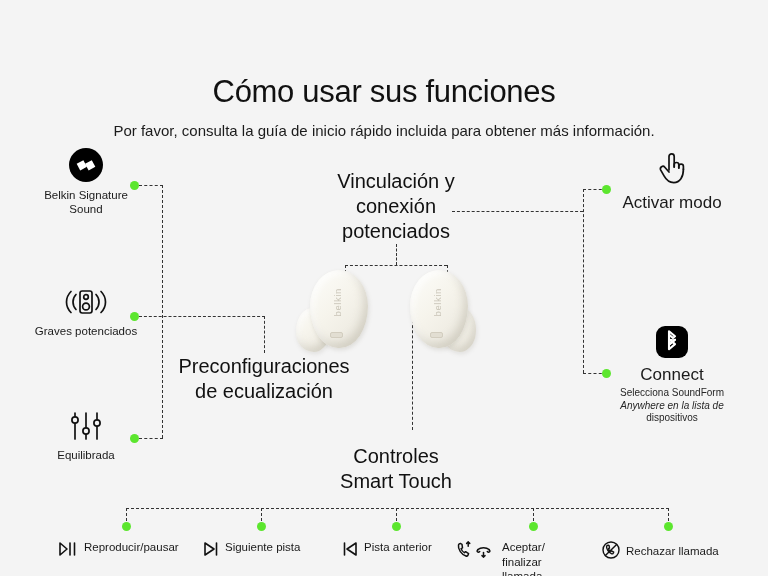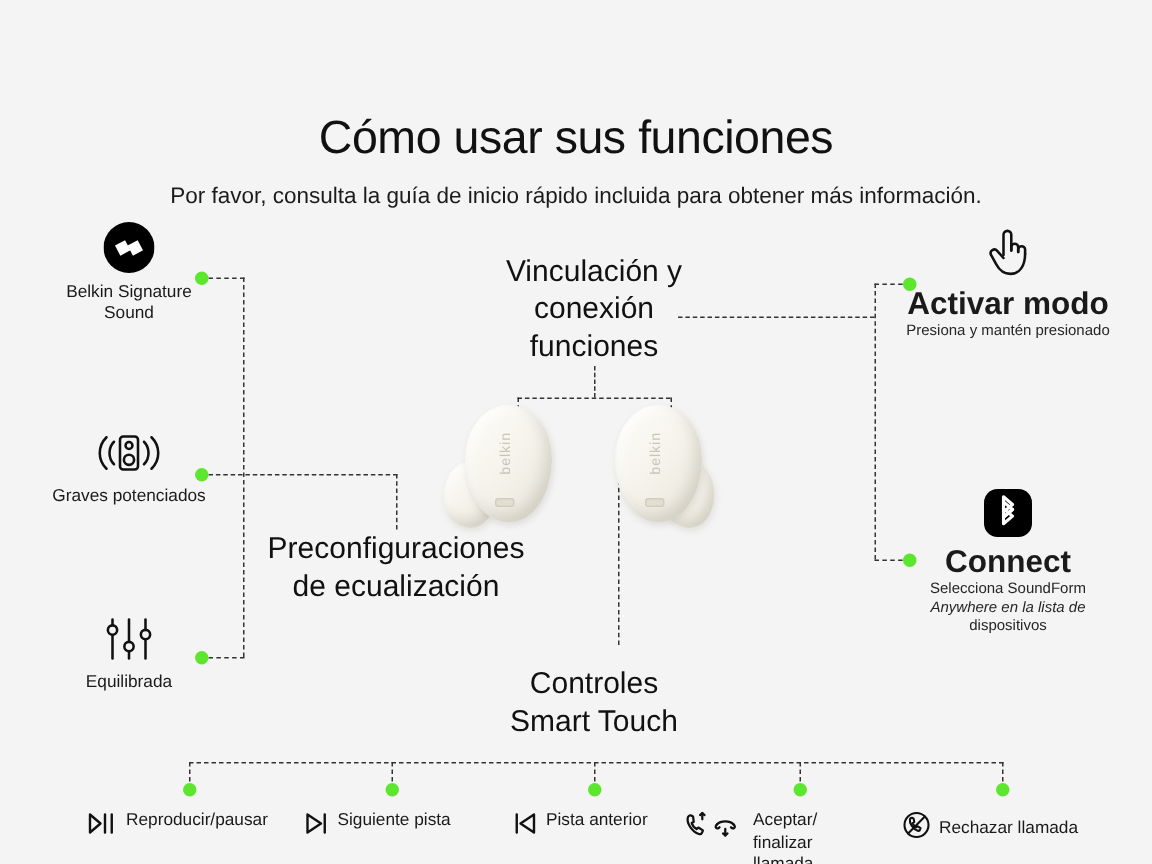--- a/index.html
+++ b/index.html
@@ -25,21 +25,21 @@
     left: 0; top: 74px; width: 768px;
     text-align: center;
     font-size: 15px; font-weight: 400; color: #1b1b1b;
   }
 
   
   .feature { text-align: center; }
   .feature .f-label {
     font-size: 11.5px; line-height: 14px; color: #1a1a1a;
   }
-  .feature .f-label.bold { font-size: 21px; font-weight: 700; line-height: 21px; }
+  .feature .f-label.bold { font-size: 17px; font-weight: 400; line-height: 21px; }
   .feature .f-sub { font-size: 10px; line-height: 12.5px; color: #262626; margin-top: 2px; }
   .icon-wrap { display: flex; justify-content: center; align-items: flex-end; height: 38px; margin-bottom: 6px; }
 
   
   .center-head {
     text-align: center; font-size: 20px; line-height: 25px;
     font-weight: 400; color: #111;
   }
 
   
@@ -190,21 +190,21 @@
         <circle cx="20" cy="21" r="3.1" fill="#f4f4f4"></circle>
         <circle cx="31" cy="13" r="3.1" fill="#f4f4f4"></circle>
       </svg>
     </div>
     <div class="f-label">Equilibrada</div>
   </div>
 
   <div class="abs center-head" style="left:296px; top:121px; width:200px;">
     <div>Vinculación y</div>
     <div>conexión</div>
-    <div>funciones</div>
+    <div>potenciados</div>
   </div>
 
   <div class="abs center-head" style="left:160px; top:306px; width:208px;">
     <div>Preconfiguraciones</div>
     <div>de ecualización</div>
   </div>
 
   <div class="abs center-head" style="left:300px; top:396px; width:192px;">
     <div>Controles</div>
     <div>Smart Touch</div>
@@ -227,21 +227,20 @@
   <div class="abs feature" style="left:592px; top:100px; width:160px;">
     <div class="icon-wrap">
       <svg width="34" height="36" viewBox="0 0 34 36" fill="none" stroke="#111" stroke-width="1.7" stroke-linejoin="round" stroke-linecap="round">
         <path d="M14 20V6.5a2.6 2.6 0 0 1 5.2 0V17"></path>
         <path d="M19.2 17v-2.2a2.3 2.3 0 0 1 4.6 0V18"></path>
         <path d="M23.8 18v-1.6a2.3 2.3 0 0 1 4.6 0v2.8"></path>
         <path d="M28.4 19.2c0 7.6-3.4 13.4-9.6 13.4-5 0-7.4-2.4-9.6-6.4l-3.6-6.4a2.5 2.5 0 0 1 4.2-2.6L14 22"></path>
       </svg>
     </div>
     <div class="f-label bold">Activar modo</div>
-    <div class="f-sub">Presiona y mantén presionado</div>
   </div>
 
   <div class="abs feature" style="left:596px; top:272px; width:152px;">
     <div class="icon-wrap">
       <svg width="32" height="32" viewBox="0 0 32 32">
         <rect x="0" y="0" width="32" height="32" rx="9" fill="#000"></rect>
         <path d="M13 8.6l6 5.1-6 5.1V5.2l6 5.1-6 5.1" fill="none" stroke="#fff" stroke-width="2.1" stroke-linejoin="round" stroke-linecap="round"></path>
         <path d="M19 13.7l-6 5.1v4.4l6-5.1-6-5.1" fill="none" stroke="#fff" stroke-width="2.1" stroke-linejoin="round" stroke-linecap="round"></path>
       </svg>
     </div>

